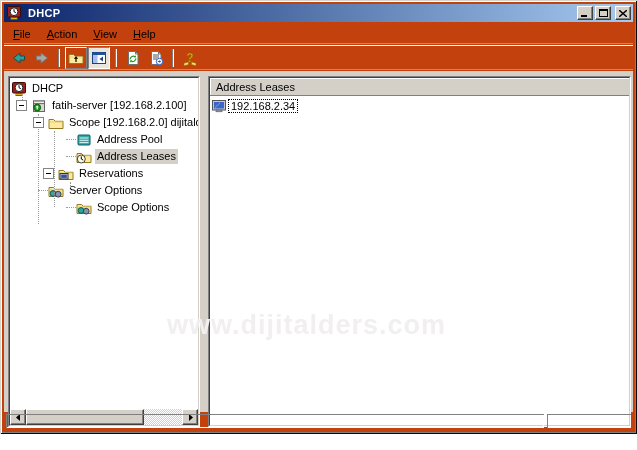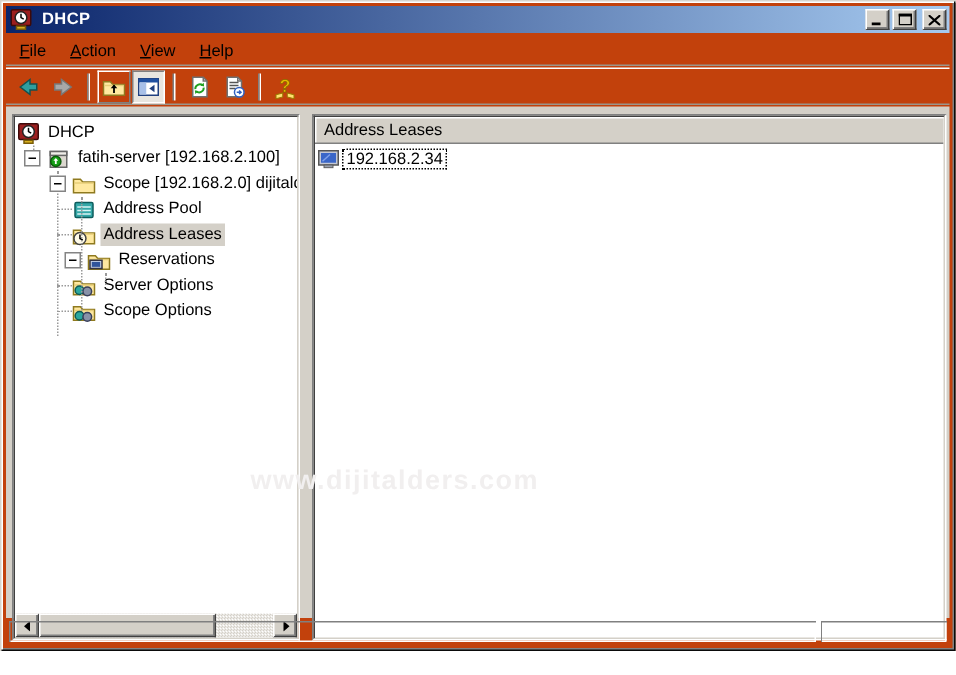--- a/index.html
+++ b/index.html
@@ -59,21 +59,21 @@
   }
   .tree-panel{ left:4px; top:5px; width:192px; height:351px; }
   .list-panel{ left:204px; top:5px; right:2px; height:351px; }
 
   
   .tree{ position:absolute; inset:0 0 16px 0; overflow:hidden; padding-top:2px; }
   .trow{ height:17px; display:flex; align-items:center; white-space:nowrap; }
   .trow .label{ padding:1px 2px; line-height:13px; }
   .trow.selected .label{ background:#d4d0c8; }
   .pl1{padding-left:1px}.pl7{padding-left:6px}.pl23{padding-left:23px}
-  .pl28{padding-left:28px}.pl39{padding-left:33px}.pl44{padding-left:28px}.pl60{padding-left:60px}
+  .pl28{padding-left:28px}.pl39{padding-left:33px}.pl44{padding-left:56px}.pl60{padding-left:60px}
   .expander{
     flex:none; width:11px; height:11px; border:1px solid #848484; background:#fff;
     margin-right:4px; position:relative;
   }
   .expander::after{ content:""; position:absolute; left:2px; top:4px; width:5px; height:1px; background:#000; }
   .ticon{ flex:none; width:16px; height:16px; margin-right:3px; }
   .hstub{ flex:none; width:10px; height:0; border-bottom:1px dotted #9a9a9a; }
   .vline{ position:absolute; width:0; border-left:1px dotted #9a9a9a; }
   .v0{ left:12px; top:19px; height:7px; }
   .v1{ left:28px; top:36px; height:110px; }
@@ -114,21 +114,21 @@
     position:absolute; left:4px; right:4px; bottom:4px; height:18px;
     display:flex; align-items:stretch; gap:3px; padding:2px 2px;
   }
   .status-panel{ box-shadow: inset 1px 1px 0 #808080, inset -1px -1px 0 #fff; }
   .status-main{ flex:1; }
   .status-side{ width:84px; }
 
   
   .watermark{
     position:absolute; left:167px; top:310px; z-index:5; pointer-events:none;
-    font-weight:bold; font-size:18px; letter-spacing:1px; color:#f1efef;
+    font-weight:bold; font-size:27px; letter-spacing:1px; color:#f1efef;
   }
 </style>
 </head>
 <body>
 
 <svg width="0" height="0" style="position:absolute">
   <defs>
     <symbol id="sym-folder" viewBox="0 0 16 16">
       <path d="M1 13.5V4.5h4.6l1.6 1.8H15v7.2z" fill="#FFE9A0" stroke="#8F7A1F"></path>
       <path d="M1.5 7h13" stroke="#E7CE78"></path>

